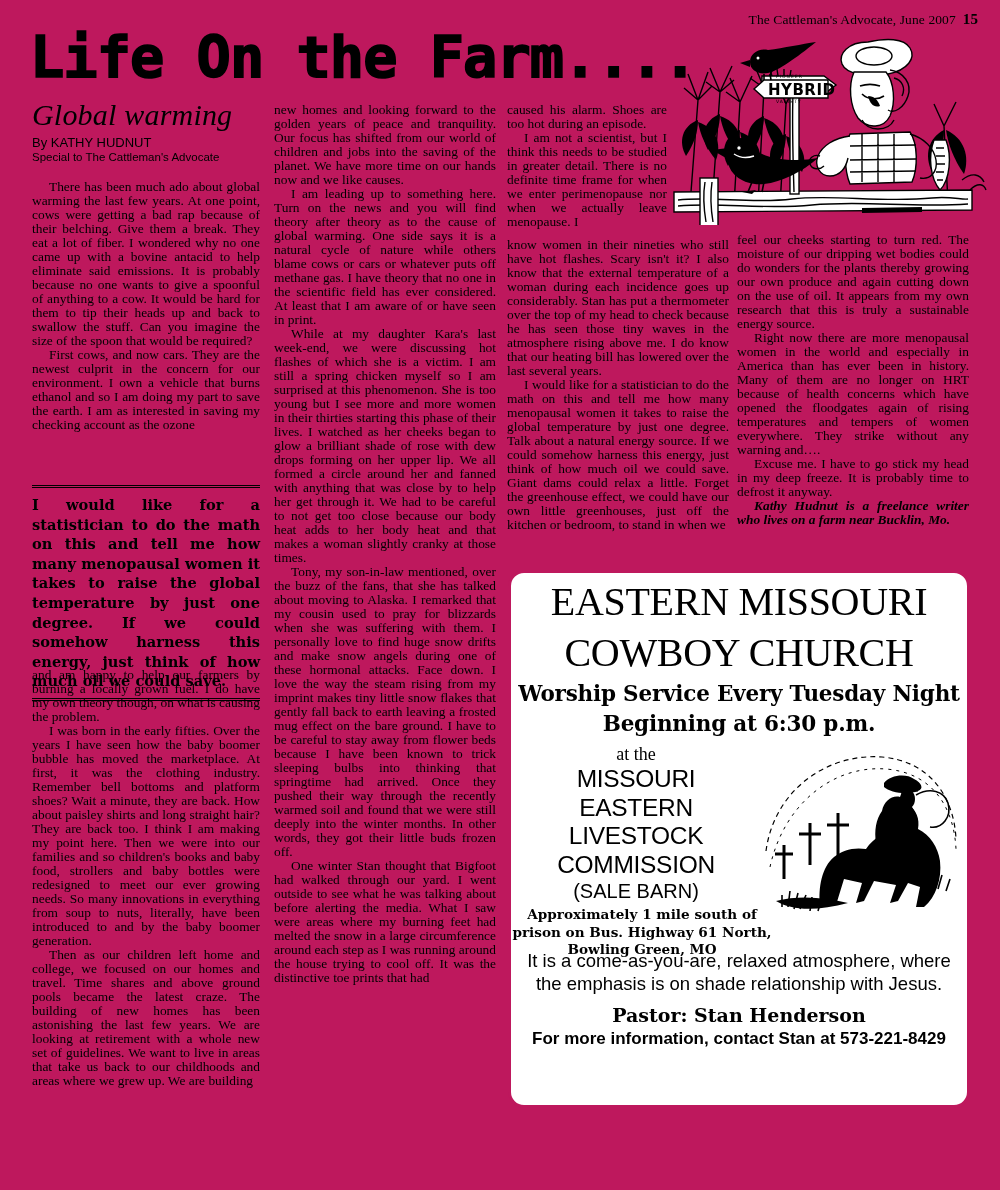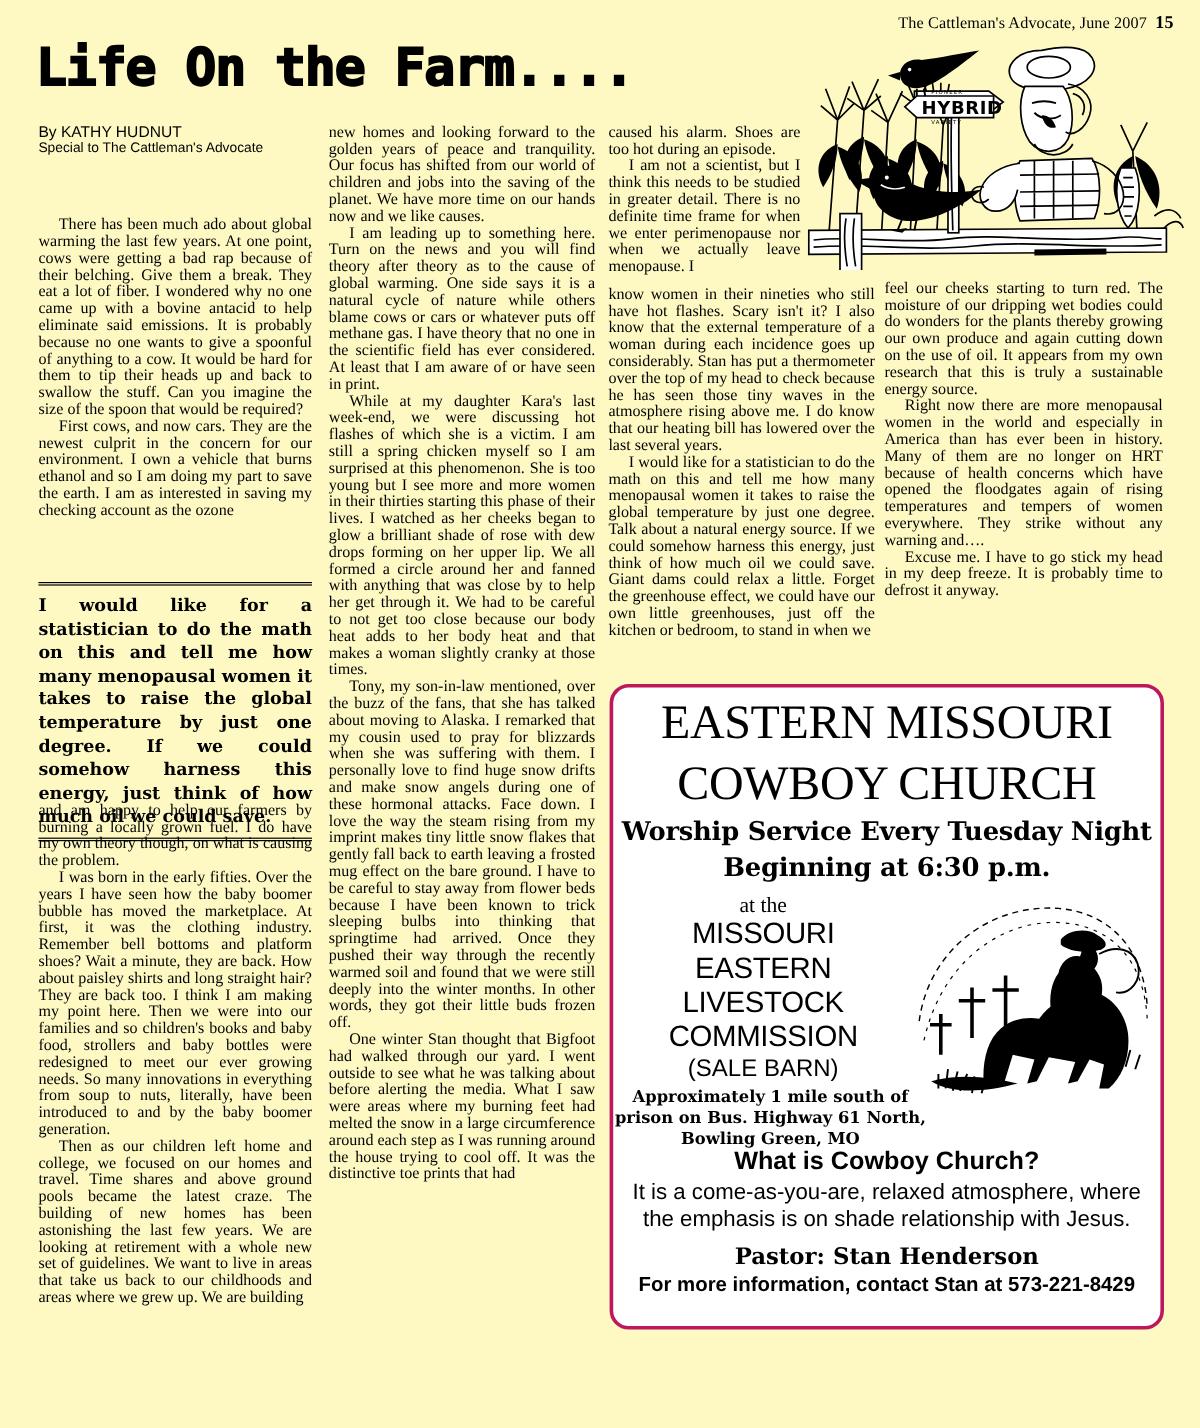--- a/index.html
+++ b/index.html
@@ -5,21 +5,21 @@
 <style>
   html, body {
     margin: 0;
     padding: 0;
     background: #ffffff;
   }
   .page {
     position: relative;
     width: 1000px;
     height: 1190px;
-    background: #fef9c3;
+    background: #be185d;
     overflow: hidden;
     font-family: "Liberation Serif", "DejaVu Serif", serif;
     color: #000000;
   }
 
   
   .runhead {
     position: absolute;
     top: 11px;
     right: 22px;
@@ -36,21 +36,21 @@
 
   
   .masthead {
     position: absolute;
     left: 30px;
     top: 26px;
     width: 660px;
     height: 62px;
     font-family: "DejaVu Sans Mono", "Liberation Mono", monospace;
     font-weight: bold;
-    font-size: 43px;
+    font-size: 57px;
     line-height: 62px;
     letter-spacing: -1px;
     -webkit-text-stroke: 1.6px #000;
     white-space: nowrap;
   }
 
   
   .cartoon {
     position: absolute;
     left: 672px;
@@ -313,20 +313,21 @@
         <path d="M178 106 C162 108 150 116 146 126 C142 136 148 146 158 146 C168 146 174 138 176 128" fill="#fff"></path>
         <path d="M148 126 C142 124 136 128 138 134 C140 140 148 140 152 136"></path>
         <path d="M238 104 C252 108 262 118 264 130 C266 142 258 150 248 148"></path>
 
         <path d="M190 90 C196 102 216 102 222 90"></path>
       </g>
     </svg>
   </div>
 
   <div class="hl-wrap">
+    <div class="headline">Global warming</div>
     <div class="byline">
       <div>By KATHY HUDNUT</div>
       <div class="sub">Special to The Cattleman's Advocate</div>
     </div>
   </div>
 
   <div class="col" id="col1a">
     <p>There has been much ado about global warming the last few years.   At one point, cows were getting a bad rap because of their belching. Give them a break. They eat a lot of fiber. I wondered why no one came up with a bovine antacid to help eliminate said emissions. It is probably because no one wants to give a spoonful of anything to a cow.   It would be hard for them to tip their heads up and back to swallow the stuff. Can you imagine the size of the spoon that would be required?</p>
     <p>First cows, and now cars. They are the newest culprit in the concern for our environment. I own a vehicle that burns ethanol and so I am doing my part to save the earth.  I am as interested in saving my checking account as the ozone</p>
   </div>
@@ -354,20 +355,21 @@
 
   <div class="col" id="col3b">
     <p class="cont">know women in their nineties who still have hot flashes. Scary isn't it?   I also know that the external temperature of a woman during each incidence goes up considerably. Stan has put a thermometer over the top of my head to check because he has seen those tiny waves in the atmosphere rising above me. I do know that our heating bill has lowered over the last several years.</p>
     <p>I would like for a statistician to do the math on this and tell me how many menopausal women it takes to raise the global temperature by just one degree. Talk about a natural energy source. If we could somehow harness this energy, just think of how much oil we could save. Giant dams could relax a little.   Forget the greenhouse effect, we could have our own little greenhouses, just off the kitchen or bedroom, to stand in when we</p>
   </div>
 
   <div class="col" id="col4a">
     <p class="cont">feel our cheeks starting to turn red.   The moisture of our dripping wet bodies could do wonders for the plants thereby growing our own produce and again cutting down on the use of oil.   It appears from my own research that this is truly a sustainable energy source.</p>
     <p>Right now there are more menopausal women in the world and especially in America than has ever been in history.   Many of them are no longer on HRT because of health concerns which have opened the floodgates again of rising temperatures and tempers of women everywhere. They strike without any warning and….</p>
     <p>Excuse me. I have to go stick my head in my deep freeze. It is probably time to defrost it anyway.</p>
+    <p class="sig">Kathy Hudnut is a freelance writer who lives on a farm near Bucklin, Mo.</p>
   </div>
 
   <div class="ad">
     <div class="ad-title">EASTERN MISSOURI</div>
     <div class="ad-title">COWBOY CHURCH</div>
     <div class="ad-worship">Worship Service Every Tuesday Night</div>
     <div class="ad-begin">Beginning at 6:30 p.m.</div>
 
     <div class="ad-mid">
       <div class="ad-atthe">at the</div>
@@ -411,20 +413,19 @@
               <path d="M30 168 L32 152 M36 170 L40 154 M42 170 L48 156 M24 168 L24 156"></path>
               <path d="M52 172 L54 158 M60 172 L64 158"></path>
               <path d="M180 150 L184 136 M188 152 L192 140"></path>
             </g>
             <path d="M18 162 C40 156 66 158 90 164 C60 172 34 172 18 162 Z" fill="#000" stroke="none"></path>
           </g>
         </svg>
       </div>
     </div>
 
-    <div class="ad-what">What is Cowboy Church?</div>
     <div class="ad-desc">It is a come-as-you-are, relaxed atmosphere, where</div>
     <div class="ad-desc">the emphasis is on shade relationship with Jesus.</div>
     <div class="ad-pastor">Pastor: Stan Henderson</div>
     <div class="ad-contact">For more information, contact Stan at 573-221-8429</div>
   </div>
 
 </div>
 
 </body></html>

